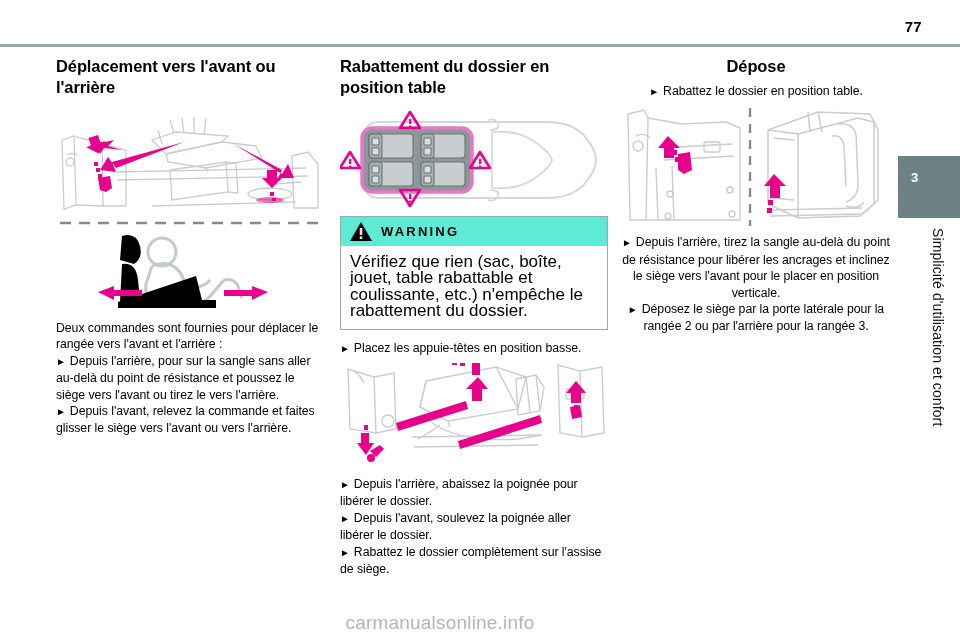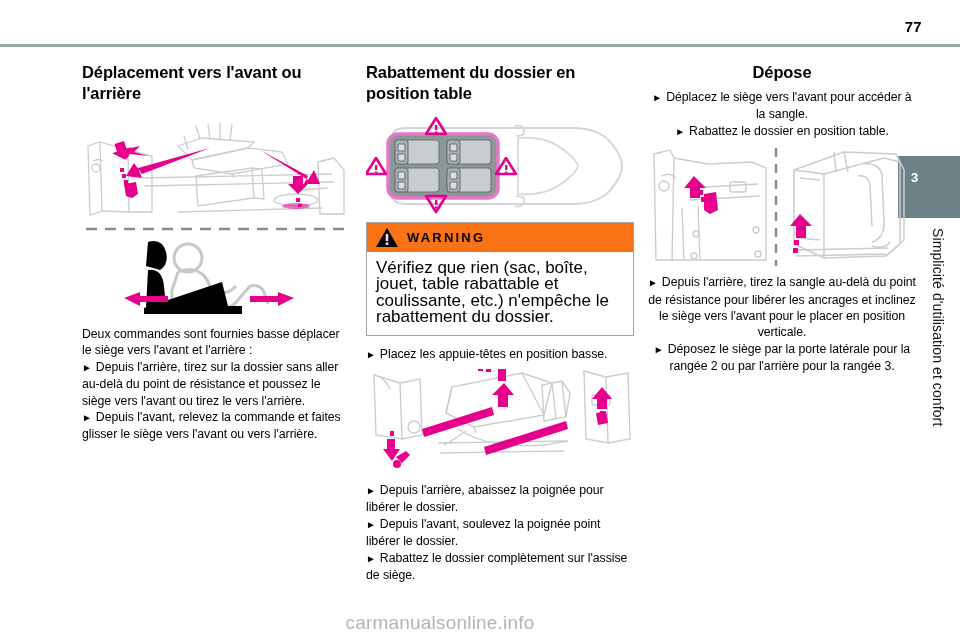--- a/index.html
+++ b/index.html
@@ -62,23 +62,22 @@
     color: #111111;
     writing-mode: vertical-rl;
     text-orientation: mixed;
     white-space: nowrap;
     letter-spacing: 0.1px;
   }
 
   
   .col {
     position: absolute;
-    top: 62px;
+    top: 56px;
     width: 268px;
-    margin-left: 26px;
   }
   .col-1 { left: 56px; }
   .col-2 { left: 340px; }
   .col-3 { left: 622px; text-align: center; }
 
   h2.sec-title {
     margin: 0 0 12px 0;
     font-size: 16.5px;
     line-height: 21px;
     font-weight: bold;
@@ -102,21 +101,21 @@
     padding-right: 4px;
   }
 
   
   .warning-box {
     border: 1px solid #9aa7ab;
     margin: 6px 0 10px 0;
     background: #ffffff;
   }
   .warning-head {
-    background: #f97316;
+    background: #5eead4;
     padding: 5px 8px 5px 9px;
     display: flex;
     align-items: center;
     gap: 9px;
   }
   .warning-label {
     font-size: 13px;
     font-weight: bold;
     letter-spacing: 2.2px;
   }
@@ -235,22 +234,22 @@
       </g>
 
       <path d="M62 72 L140 46 L146 70 L160 70 L160 78 L62 78 Z" fill="#000000"></path>
 
       <polygon points="42,62 58,56 58,60 86,60 86,66 58,66 58,70" fill="#e6008c"></polygon>
 
       <polygon points="212,62 196,56 196,60 168,60 168,66 196,66 196,70" fill="#e6008c"></polygon>
     </g>
   </svg>
 
-  <p class="body" style="margin-top:8px">Deux commandes sont fournies basse déplacer le siège vers l'avant et l'arrière :</p>
-  <p class="bullet"><span class="bullet-mark">►</span><span>Depuis l'arrière, tirez sur la dossier sans aller au-delà du point de résistance et poussez le siège vers l'avant ou tirez le vers l'arrière.</span></p>
+  <p class="body" style="margin-top:8px">Deux commandes sont fournies pour déplacer le rangée vers l'avant et l'arrière :</p>
+  <p class="bullet"><span class="bullet-mark">►</span><span>Depuis l'arrière, pour sur la sangle sans aller au-delà du point de résistance et poussez le siège vers l'avant ou tirez le vers l'arrière.</span></p>
   <p class="bullet"><span class="bullet-mark">►</span><span>Depuis l'avant, relevez la commande et faites glisser le siège vers l'avant ou vers l'arrière.</span></p>
 </div>
 
 <div class="col col-2">
 
   <h2 class="sec-title">Rabattement du dossier en position table</h2>
 
   <svg class="fig" width="268" height="100" viewBox="0 0 268 100" style="margin-top:4px">
 
     <path d="M26 22 q0 -10 14 -10 L206 12 q28 0 40 16 q10 12 10 22 q0 10 -10 22 q-12 16 -40 16 L40 88 q-14 0 -14 -10 Z" fill="#ffffff" stroke="#d3d7d9" stroke-width="2"></path>
@@ -363,30 +362,29 @@
 
       <path d="M230 44 L240 42 L242 54 L232 56 Z"></path>
       <polygon points="236,18 226,30 231,30 231,40 241,40 241,30 246,30"></polygon>
       <rect x="234" y="34" width="4" height="5"></rect>
       <rect x="234" y="42" width="4" height="4"></rect>
     </g>
   </svg>
 
   <div style="margin-top:8px">
     <p class="bullet"><span class="bullet-mark">►</span><span>Depuis l'arrière, abaissez la poignée pour libérer le dossier.</span></p>
-    <p class="bullet"><span class="bullet-mark">►</span><span>Depuis l'avant, soulevez la poignée point libérer le dossier.</span></p>
+    <p class="bullet"><span class="bullet-mark">►</span><span>Depuis l'avant, soulevez la poignée aller libérer le dossier.</span></p>
     <p class="bullet"><span class="bullet-mark">►</span><span>Rabattez le dossier complètement sur l'assise de siège.</span></p>
   </div>
 </div>
 
 <div class="col col-3">
 
   <h2 class="sec-title" style="margin-bottom:6px">Dépose</h2>
 
-  <p class="bullet"><span class="bullet-mark">►</span><span>Déplacez le siège vers l'avant pour accéder à la sangle.</span></p>
   <p class="bullet"><span class="bullet-mark">►</span><span>Rabattez le dossier en position table.</span></p>
 
   <svg class="fig" width="268" height="118" viewBox="0 0 268 118" style="margin-top:8px">
 
     <g fill="none" stroke="#c9cdd0" stroke-width="1.4">
       <path d="M6 6 L22 2 L26 10 L24 112 L8 112 Z"></path>
       <path d="M26 10 L60 16 L104 14 L118 20 L118 112 L24 112"></path>
       <path d="M14 28 q8 -4 14 2"></path>
       <circle cx="16" cy="38" r="5"></circle>
       <path d="M40 40 L110 36"></path>

